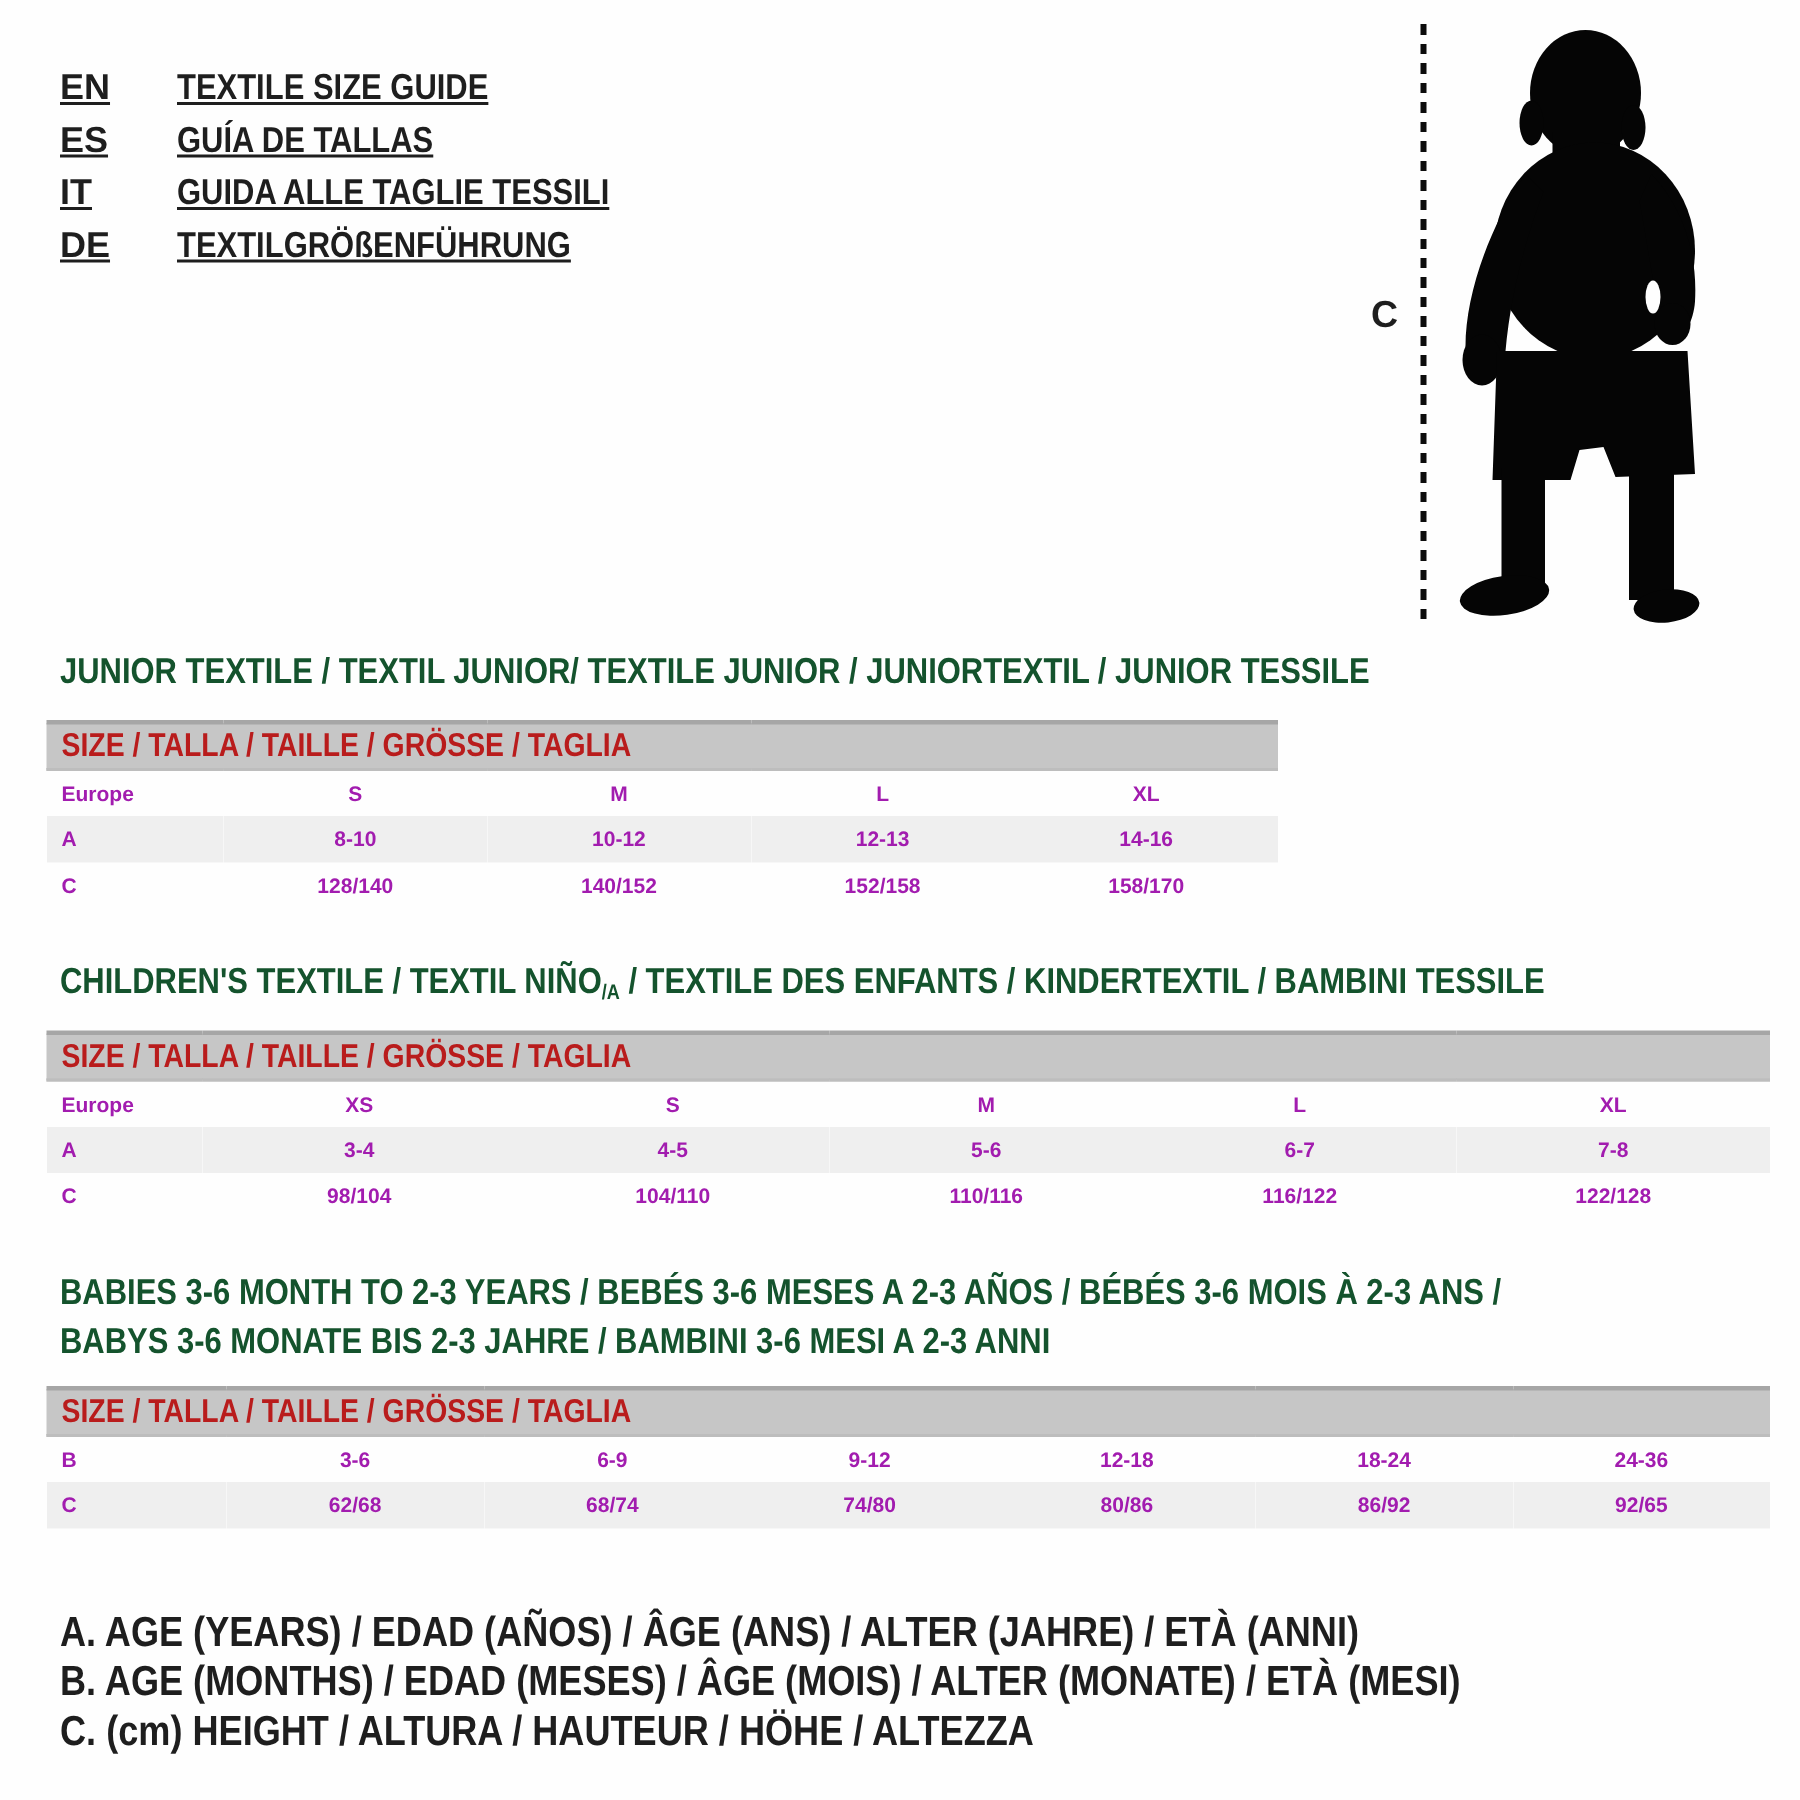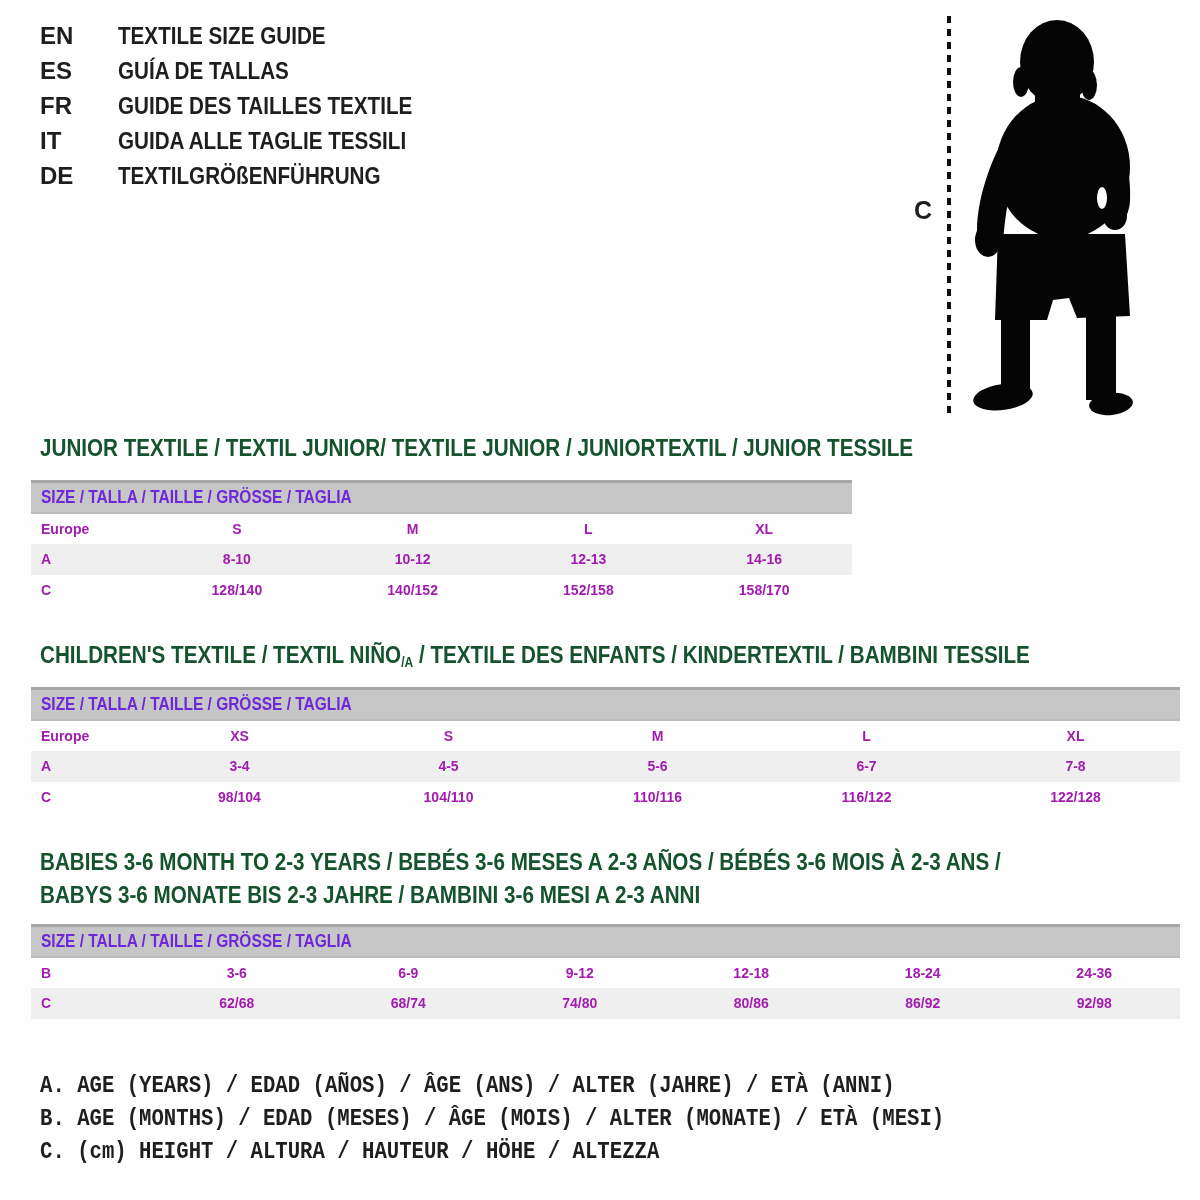--- a/index.html
+++ b/index.html
@@ -7,21 +7,21 @@
   .page {
     position:relative; width:1200px; height:1200px;
     background:#fefefe; overflow:hidden;
     font-family:"Liberation Sans", sans-serif;
     color:#1e1e1e;
   }
   
   .cx { display:inline-block; transform:scaleX(0.86); transform-origin:0 50%; white-space:nowrap; font-weight:bold; }
 
   
-  .lang-list { position:absolute; left:40px; top:18px; }
+  .lang-list { position:absolute; left:40px; top:41px;text-decoration:underline; }
   .lang-row { display:flex; align-items:center; height:35px; font-size:24px; font-weight:bold; }
   .lang-code { width:78px; flex:0 0 78px; }
 
   
   .figure { position:absolute; left:900px; top:0; width:290px; height:430px; }
   .c-label { position:absolute; left:14px; top:196px; font-size:25px; font-weight:bold; }
   .dash-line {
     position:absolute; left:47px; top:16px; width:4px; height:399px;
     background:repeating-linear-gradient(180deg,#0c0c0c 0 7px, transparent 7px 13px);
   }
@@ -32,47 +32,43 @@
   .subscript { font-size:14px; vertical-align:-4px; }
 
   
   table.size-table { position:absolute; left:31px; border-collapse:collapse; table-layout:fixed; }
   table.t1 { top:480px; width:821px; }
   table.t2 { top:687px; width:1149px; }
   table.t3 { top:924px; width:1149px; }
   th.bar {
     background:#c6c6c6; border-top:3px solid #a6a6a6; border-bottom:2px solid #bdbdbd;
     height:31px; text-align:left; padding-left:10px;
-    font-size:18px; color:#6d28d9; font-weight:bold;
+    font-size:22px; color:#b91c1c; font-weight:bold;
   }
   td { height:31px; font-size:14px; font-weight:bold; color:#a21caf; text-align:center; overflow:hidden; }
   td.lbl { text-align:left; padding-left:10px; }
   tr.alt { background:#efefef; }
 
   
   .legend { position:absolute; left:40px; top:1072px; }
-  .legend-line { height:33px; font-size:24px; font-weight:bold;font-family:Liberation Mono, monospace; }
+  .legend-line { height:33px; font-size:28px; font-weight:bold; }
 </style>
 </head>
 <body>
 
 <div class="page">
 
   <div class="lang-list">
     <div class="lang-row">
       <span class="lang-code">EN</span>
       <span class="cx">TEXTILE SIZE GUIDE</span>
     </div>
     <div class="lang-row">
       <span class="lang-code">ES</span>
       <span class="cx">GUÍA DE TALLAS</span>
-    </div>
-    <div class="lang-row">
-      <span class="lang-code">FR</span>
-      <span class="cx">GUIDE DES TAILLES TEXTILE</span>
     </div>
     <div class="lang-row">
       <span class="lang-code">IT</span>
       <span class="cx">GUIDA ALLE TAGLIE TESSILI</span>
     </div>
     <div class="lang-row">
       <span class="lang-code">DE</span>
       <span class="cx">TEXTILGRÖßENFÜHRUNG</span>
     </div>
   </div>
@@ -233,21 +229,21 @@
         <td>18-24</td>
         <td>24-36</td>
       </tr>
       <tr class="alt">
         <td class="lbl">C</td>
         <td>62/68</td>
         <td>68/74</td>
         <td>74/80</td>
         <td>80/86</td>
         <td>86/92</td>
-        <td>92/98</td>
+        <td>92/65</td>
       </tr>
     </tbody>
   </table>
 
   <div class="legend">
     <div class="legend-line">
       <span class="cx">A. AGE (YEARS) / EDAD (AÑOS) / ÂGE (ANS) / ALTER (JAHRE) / ETÀ (ANNI)</span>
     </div>
     <div class="legend-line">
       <span class="cx">B. AGE (MONTHS) / EDAD (MESES) / ÂGE (MOIS) / ALTER (MONATE) / ETÀ (MESI)</span>

